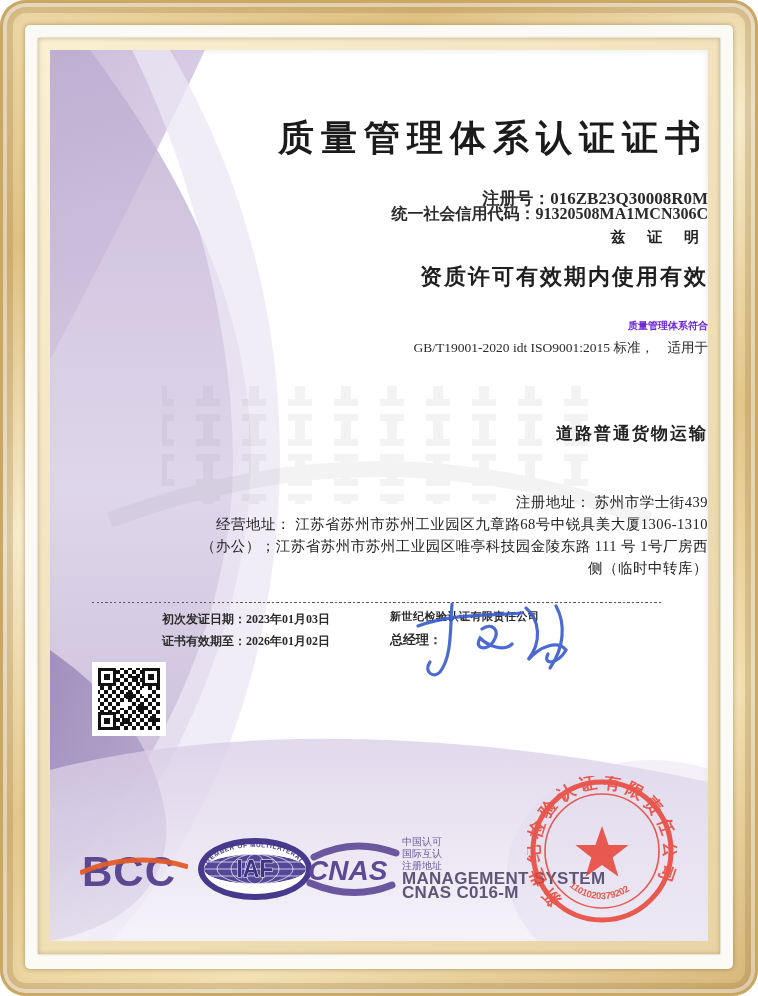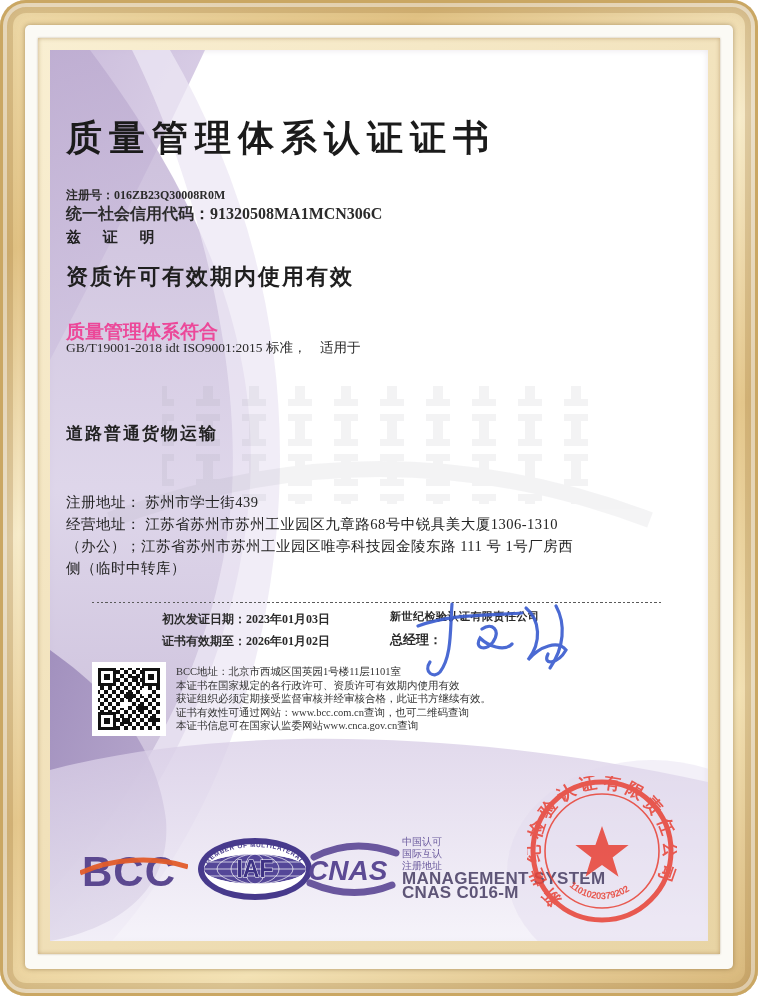--- a/index.html
+++ b/index.html
@@ -25,27 +25,27 @@
     position:absolute;left:13px;top:13px;right:13px;bottom:15px;
     background:linear-gradient(135deg,#f9efd2 0%,#f1e1ba 50%,#e8d4a4 100%);
     box-shadow:inset 0 0 4px rgba(150,110,55,.5), 0 0 2px rgba(120,90,40,.4);
   }
   .cert{
     position:absolute;left:12px;top:12px;right:12px;bottom:13px;
     background:#ffffff;overflow:hidden;
     box-shadow:inset 0 0 6px rgba(120,100,140,.18);
   }
   
-  .ctr{left:16px;right:0;text-align:left;}
+  .ctr{left:16px;right:0;text-align:right;}
   .title{top:64px;font-size:36px;font-weight:bold;letter-spacing:7px;color:#1b1b1b;}
-  .regline{top:137px;font-size:12px;font-weight:bold;color:#2b2b2b;}
+  .regline{top:137px;font-size:17px;font-weight:bold;color:#2b2b2b;}
   .creditline{top:154px;font-size:16px;font-weight:bold;color:#2b2b2b;}
   .certify{top:178px;font-size:15px;font-weight:bold;letter-spacing:9px;color:#222;}
   .company{top:212px;font-size:22px;font-weight:600;letter-spacing:2px;color:#1f1f1f;}
-  .conform{top:269px;font-size:19px;font-weight:bold;color:#ec4899;}
+  .conform{top:269px;font-size:10px;font-weight:bold;color:#6d28d9;}
   .standard{top:289px;font-size:13.5px;color:#2b2b2b;}
   .scope{top:372px;font-size:17px;font-weight:bold;letter-spacing:2px;color:#222;}
   .addr{font-size:14.5px;color:#232323;letter-spacing:.5px;}
   .addr1{top:443px;} .addr2{top:465px;} .addr3{top:487px;} .addr4{top:509px;}
   .sep{
     top:552px;left:42px;width:570px;height:1px;
     background-image:repeating-linear-gradient(90deg,#5a5a5a 0 2px,transparent 2px 4.5px);
   }
   .dline{font-size:12px;font-weight:bold;color:#2a2a2a;left:112px;}
   .d1{top:561px;} .d2{top:583px;}
@@ -109,21 +109,21 @@
         <div class="abs ctr regline">
           <span>注册号：</span><span>016ZB23Q30008R0M</span>
         </div>
         <div class="abs ctr creditline">
           <span>统一社会信用代码：</span><span>91320508MA1MCN306C</span>
         </div>
 
         <div class="abs ctr certify">兹 证 明</div>
         <div class="abs ctr company">资质许可有效期内使用有效</div>
         <div class="abs ctr conform">质量管理体系符合</div>
-        <div class="abs ctr standard">GB/T19001-2018 idt ISO9001:2015 标准，　适用于</div>
+        <div class="abs ctr standard">GB/T19001-2020 idt ISO9001:2015 标准，　适用于</div>
         <div class="abs ctr scope">道路普通货物运输</div>
 
         <div class="abs ctr addr addr1">注册地址： 苏州市学士街439</div>
         <div class="abs ctr addr addr2">经营地址： 江苏省苏州市苏州工业园区九章路68号中锐具美大厦1306-1310</div>
         <div class="abs ctr addr addr3">（办公）；江苏省苏州市苏州工业园区唯亭科技园金陵东路 111 号 1号厂房西</div>
         <div class="abs ctr addr addr4">侧（临时中转库）</div>
 
         <div class="abs sep"></div>
 
         <div class="abs dline d1">初次发证日期：2023年01月03日</div>
@@ -169,27 +169,20 @@
             <rect x="28" y="40" width="8" height="6"></rect>
               <rect x="50" y="26" width="6" height="8"></rect>
           </g>
           <g fill="#111">
             <rect x="12" y="12" width="6" height="6"></rect>
               <rect x="56" y="12" width="6" height="6"></rect>
               <rect x="12" y="56" width="6" height="6"></rect>
           </g>
         </svg>
 
-        <div class="abs notes">
-          <div>BCC地址：北京市西城区国英园1号楼11层1101室</div>
-          <div>本证书在国家规定的各行政许可、资质许可有效期内使用有效</div>
-          <div>获证组织必须定期接受监督审核并经审核合格，此证书方继续有效。</div>
-          <div>证书有效性可通过网站：www.bcc.com.cn查询，也可二维码查询</div>
-          <div>本证书信息可在国家认监委网站www.cnca.gov.cn查询</div>
-        </div>
 
         <svg class="abs" width="108" height="54" viewBox="0 0 108 54" style="left:30px;top:792px;">
           <text x="2" y="44" font-family="Liberation Sans, sans-serif" font-size="42" font-weight="bold" fill="#5b4890" letter-spacing="1">BCC</text>
           <path d="M0 31 C32 16 76 14 108 25" stroke="#e25c2a" stroke-width="5" fill="none" opacity="0.95"></path>
         </svg>
 
         <svg class="abs" width="118" height="66" viewBox="0 0 118 66" style="left:146px;top:786px;">
           <defs>
             <clipPath id="lens">
                 <ellipse cx="59" cy="33" rx="51" ry="15"></ellipse>

